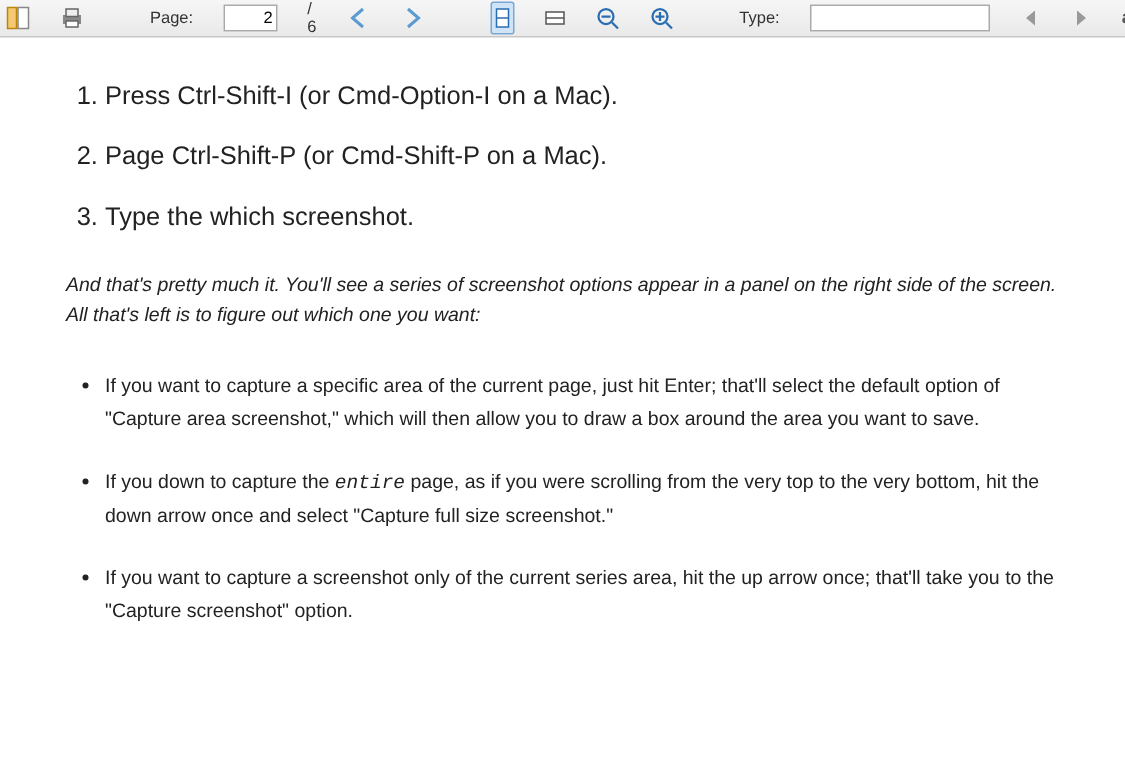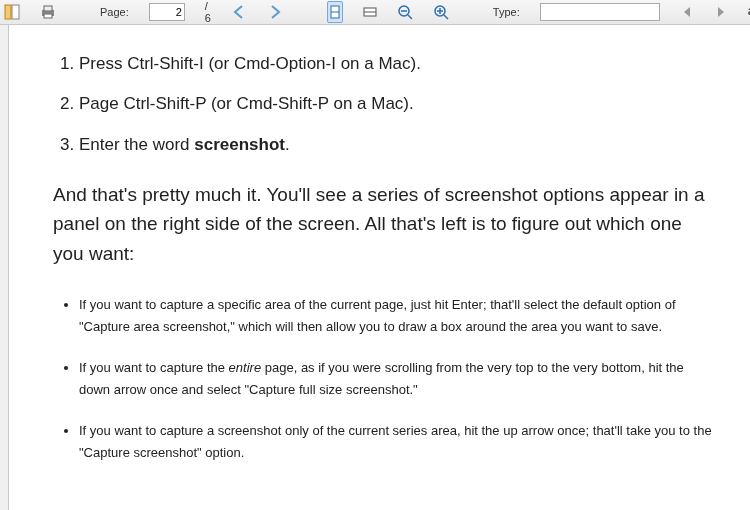--- a/index.html
+++ b/index.html
@@ -52,20 +52,21 @@
     border: 1px solid #aaa;
     padding: 0 4px;
   }
   .page-label, .find-label, .page-total {
     font-size: 11px;
     color: #333;
   }
   .viewer {
     display: flex;
     height: calc(510px - 24px);
+    flex-direction: column;
   }
   .gutter {
     width: 8px;
     background: #f0f0f0;
     border-right: 1px solid #c8c8c8;
   }
   .page {
     flex: 1;
     padding: 26px 36px 10px 44px;
     font-family: "Segoe UI", "Helvetica Neue", Arial, sans-serif;
@@ -77,33 +78,34 @@
   ol.steps {
     margin: 0 0 22px 0;
     padding-left: 26px;
   }
   ol.steps li {
     margin-bottom: 14px;
     font-size: 17px;
   }
   .para {
     margin: 0 0 26px 0;
-    font-size: 19px;
+    font-size: 13px;
+    font-style: italic;
   }
   ul.bullets {
     margin: 0;
     padding-left: 26px;
   }
   ul.bullets li {
     margin-bottom: 20px;
     font-size: 13px;
     line-height: 1.65;
   }
-  .bold-inline { font-weight: 700; }
-  .italic-inline { font-style: italic; }
+  .bold-inline { font-weight: 400; }
+  .italic-inline { font-style: italic; font-family: Liberation Mono, monospace; }
   svg { display: block; }
 </style>
 </head>
 <body>
 
 <div class="toolbar">
   <div class="tb-btn">
     <svg width="16" height="16">
         <rect x="1" y="1" width="6" height="14" fill="#f7c873" stroke="#b8860b"></rect>
         <rect x="8" y="1" width="7" height="14" fill="#fff" stroke="#888"></rect>
@@ -181,32 +183,32 @@
   <div class="page">
 
     <ol class="steps">
       <li>
         <span>Press Ctrl-Shift-I (or Cmd-Option-I on a Mac).</span><span class="bold-inline"></span><span></span>
       </li>
       <li>
         <span>Page Ctrl-Shift-P (or Cmd-Shift-P on a Mac).</span><span class="bold-inline"></span><span></span>
       </li>
       <li>
-        <span>Enter the word </span><span class="bold-inline">screenshot</span><span>.</span>
+        <span>Type the which </span><span class="bold-inline">screenshot</span><span>.</span>
       </li>
     </ol>
 
     <p class="para">And that's pretty much it. You'll see a series of screenshot options appear in a panel on the right side of the screen. All that's left is to figure out which one you want:</p>
 
     <ul class="bullets">
       <li>
         <span>If you want to capture a specific area of the current page, just hit Enter; that'll select the default option of "Capture area screenshot," which will then allow you to draw a box around the area you want to save.</span><span class="italic-inline"></span><span></span>
       </li>
       <li>
-        <span>If you want to capture the </span><span class="italic-inline">entire</span><span> page, as if you were scrolling from the very top to the very bottom, hit the down arrow once and select "Capture full size screenshot."</span>
+        <span>If you down to capture the </span><span class="italic-inline">entire</span><span> page, as if you were scrolling from the very top to the very bottom, hit the down arrow once and select "Capture full size screenshot."</span>
       </li>
       <li>
         <span>If you want to capture a screenshot only of the current series area, hit the up arrow once; that'll take you to the "Capture screenshot" option.</span><span class="italic-inline"></span><span></span>
       </li>
     </ul>
 
   </div>
 </div>
 
 </body></html>

